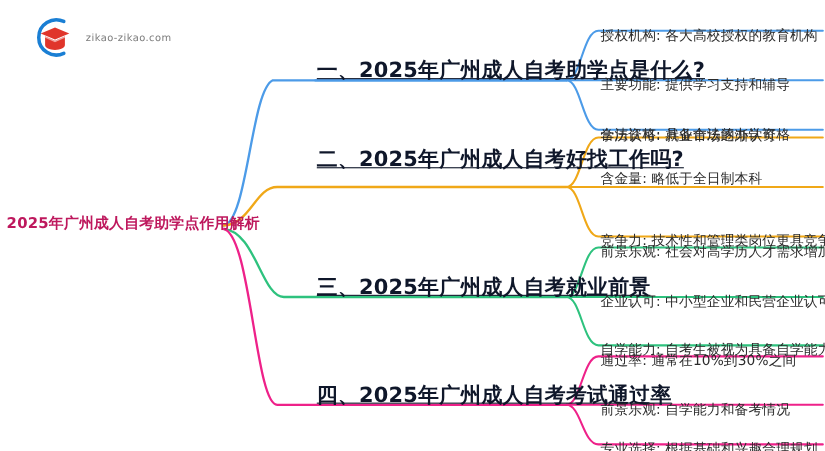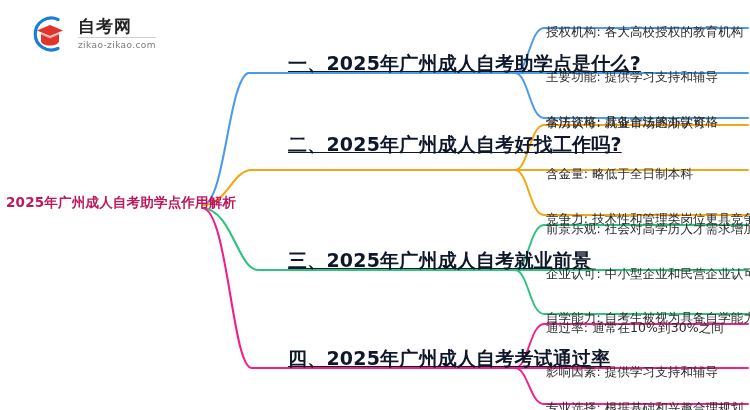--- a/index.html
+++ b/index.html
@@ -104,21 +104,20 @@
 <div id="logo">
   <div id="logo-mark">
     <svg width="44" height="44" viewBox="0 0 44 44" aria-hidden="true">
       <path d="M30 7.5 A16 16 0 1 0 30 36.5" fill="none" stroke="#1A7FD4" stroke-width="3.2" stroke-linecap="round"></path>
       <path d="M22 13 L35 18.5 L22 24 L9 18.5 Z" fill="#E0352B"></path>
       <path d="M13 21 L13 29 C13 31.5 17 33.5 22 33.5 C27 33.5 31 31.5 31 29 L31 21 L22 25 Z" fill="#E0352B"></path>
       <path d="M13 21 L22 25 L31 21 L31 22.4 L22 26.4 L13 22.4 Z" fill="#ffffff" opacity="0.55"></path>
     </svg>
   </div>
   <div id="logo-text">
-    <div id="logo-title">自考网</div>
     <div id="logo-domain">zikao-zikao.com</div>
   </div>
 </div>
 
 <svg id="wires" viewBox="0 0 750 410" xmlns="http://www.w3.org/2000/svg">
 
   <g>
     <path d="M203,205 C225,203 228,82 248,73 L272,73 L515,73" fill="none" stroke="#4C9BE8" stroke-width="2.1" stroke-linecap="round"></path>
 
     <path d="M286,73 L515,73" fill="none" stroke="#4C9BE8" stroke-width="2.1"></path>
@@ -155,22 +154,22 @@
 <div class="branch-label" style="left:288px; top:51px;">一、2025年广州成人自考助学点是什么?</div>
 <div class="branch-label" style="left:288px; top:132px;">二、2025年广州成人自考好找工作吗?</div>
 <div class="branch-label" style="left:288px; top:248px;">三、2025年广州成人自考就业前景</div>
 <div class="branch-label" style="left:288px; top:346px;">四、2025年广州成人自考考试通过率</div>
 
 <div class="leaf-label" style="left:546px; top:8px;">授权机构: 各大高校授权的教育机构</div>
 <div class="leaf-label" style="left:546px; top:53px;">主要功能: 提供学习支持和辅导</div>
 <div class="leaf-label" style="left:546px; top:98px;">合法资格: 具备合法的办学资格</div>
 
 <div class="leaf-label" style="left:546px; top:99px;">学历认可: 就业市场逐渐认可</div>
-<div class="leaf-label" style="left:546px; top:150px;">含金量: 略低于全日制本科</div>
+<div class="leaf-label" style="left:546px; top:138px;">含金量: 略低于全日制本科</div>
 <div class="leaf-label" style="left:546px; top:195px;">竞争力: 技术性和管理类岗位更具竞争力</div>
 
 <div class="leaf-label" style="left:546px; top:205px;">前景乐观: 社会对高学历人才需求增加</div>
 <div class="leaf-label" style="left:546px; top:250px;">企业认可: 中小型企业和民营企业认可度高</div>
 <div class="leaf-label" style="left:546px; top:294px;">自学能力: 自考生被视为具备自学能力</div>
 
 <div class="leaf-label" style="left:546px; top:304px;">通过率: 通常在10%到30%之间</div>
-<div class="leaf-label" style="left:546px; top:348px;">影响因素: 提供学习支持和辅导</div>
+<div class="leaf-label" style="left:546px; top:348px;">前景乐观: 自学能力和备考情况</div>
 <div class="leaf-label" style="left:546px; top:384px;">专业选择: 根据基础和兴趣合理规划</div>
 
 </body></html>

